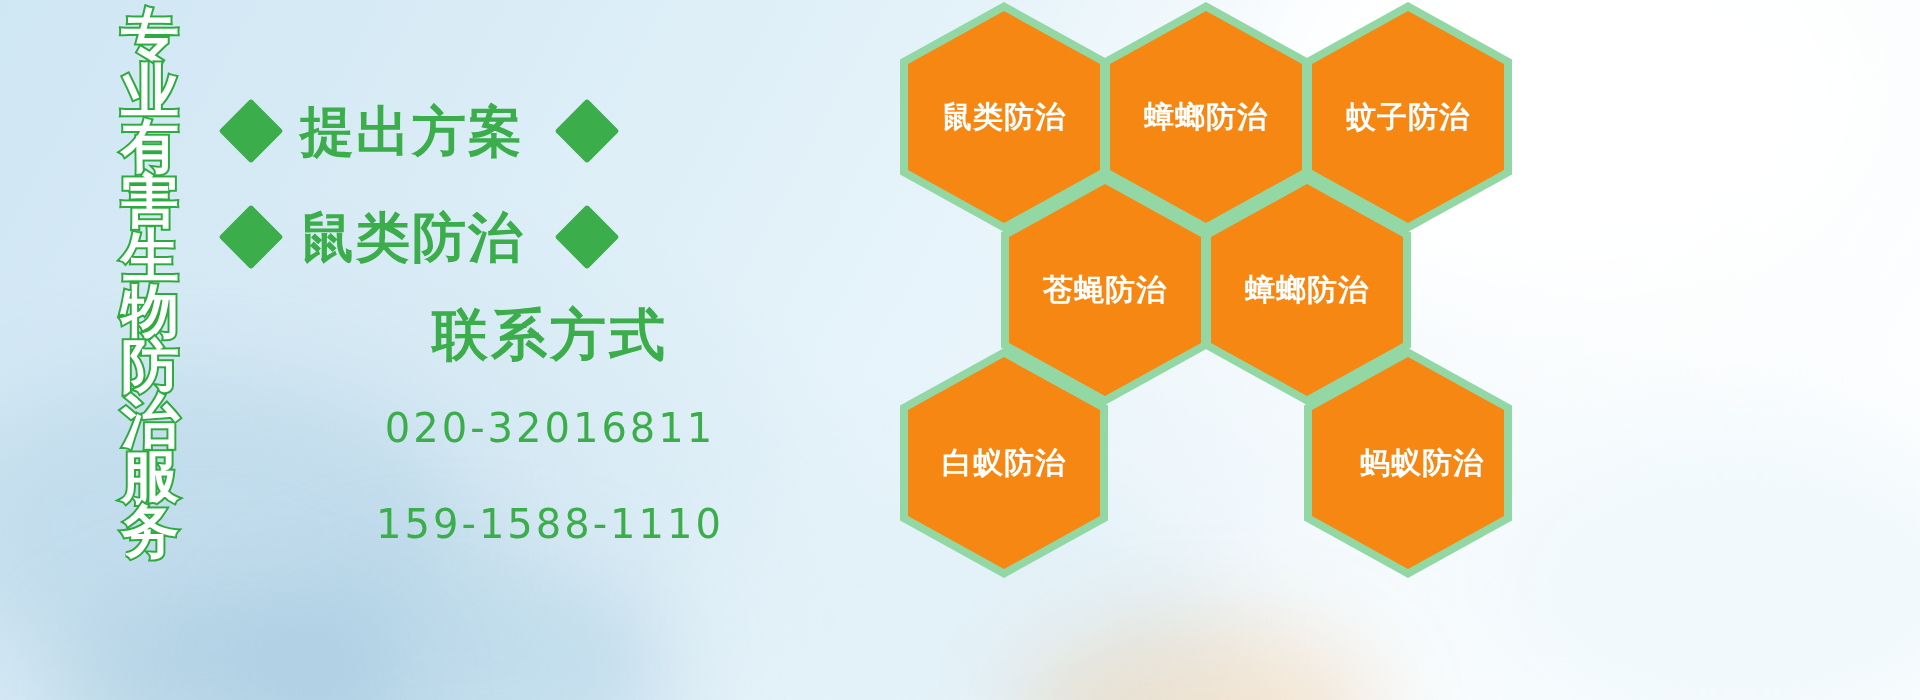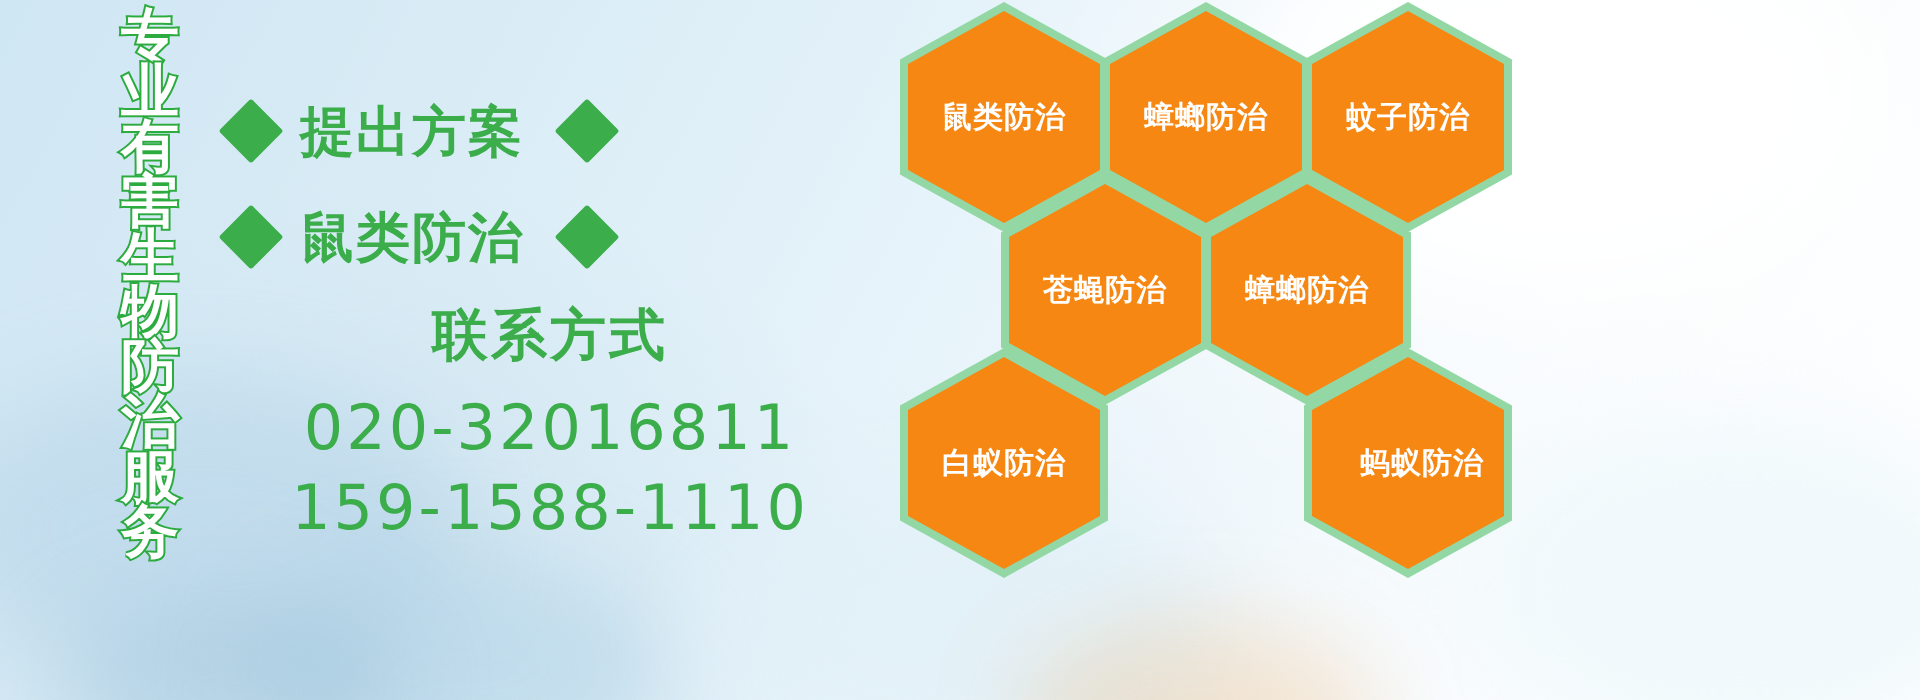--- a/index.html
+++ b/index.html
@@ -80,25 +80,26 @@
     text-align:center;
     z-index:5;
   }
   .contact-title{
     font-size:56px; line-height:70px;
     font-weight:bold; color:#3bad4a;
     letter-spacing:3px;
     margin-bottom:18px;
   }
   .phone{
-    font-size:62px; line-height:80px;
+    font-size:40px; line-height:80px;
     font-weight:normal;
     color:#3bad4a;
     letter-spacing:3px;
     font-family:"DejaVu Sans","Liberation Sans",sans-serif;
+    margin-top:16px;
   }
 
   
   .hexwrap{
     position:absolute; left:856px; top:-24px;
     width:620px; height:580px;
     z-index:4;
   }
   .hex{
     position:absolute;

